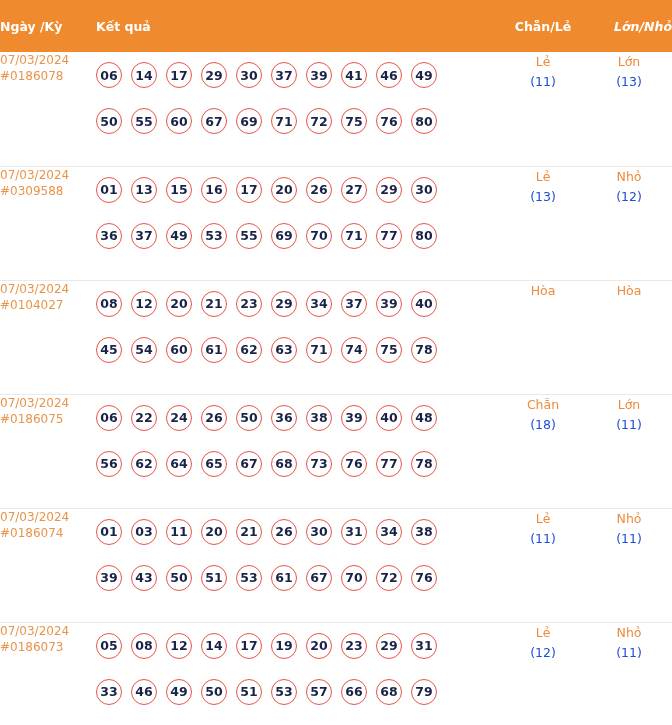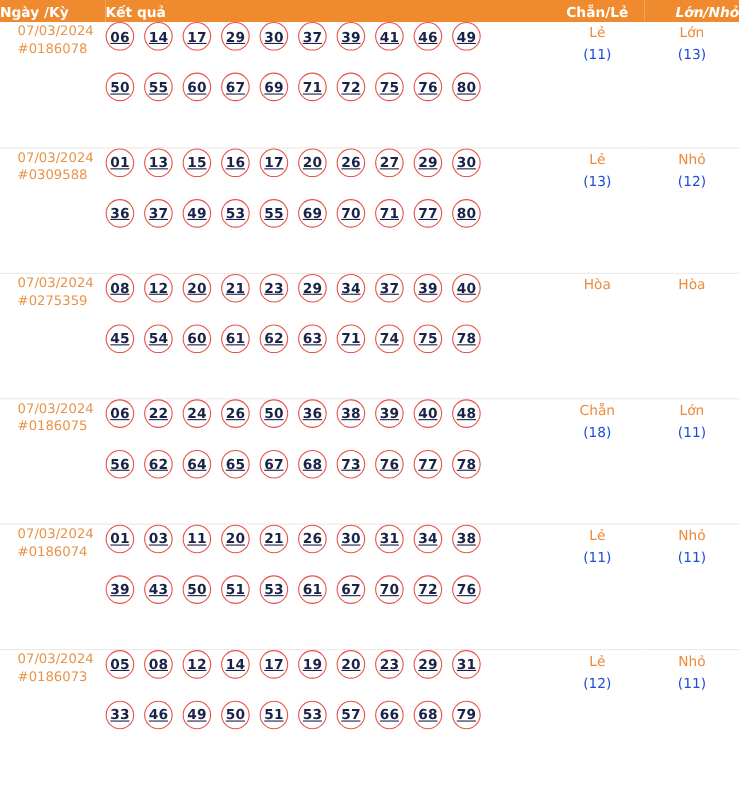--- a/index.html
+++ b/index.html
@@ -17,21 +17,21 @@
 
   .lottery-table {
     width: 672px;
     border-collapse: collapse;
     table-layout: fixed;
   }
 
   
   .table-header {
     background: #f08a2e;
-    height: 20px;
+    height: 52px;
   }
   .table-header th {
     color: #ffffff;
     font-size: 12.5px;
     font-weight: bold;
     padding: 0;
     vertical-align: middle;
     white-space: nowrap;
   }
   .th-date      { width: 96px;  text-align: left;   padding-left: 8px; }
@@ -52,32 +52,31 @@
   }
 
   .cell-date {
     padding-top: 12px;
     padding-left: 8px;
     color: #e8944a;
     font-size: 12px;
     line-height: 16px;
     white-space: nowrap;
   }
-  .date-line, .draw-line { display: block; padding-left: 16px; }
+  .date-line, .draw-line { display: block; }
 
   .cell-result {
     padding-top: 6px;
     padding-left: 10px;
   }
   .ball-row {
     display: flex;
     gap: 9px;
     height: 46px;
-    align-items: flex-start;
-    text-decoration: underline;
+    align-items: center;
   }
   .ball {
     width: 26px;
     height: 26px;
     border: 1.4px solid #e8534a;
     border-radius: 50%;
     display: flex;
     align-items: center;
     justify-content: center;
     font-size: 12.5px;
@@ -192,21 +191,21 @@
           <span class="count">(13)</span>
         </td>
         <td class="cell-size">
           <span class="verdict">Nhỏ</span>
           <span class="count">(12)</span>
         </td>
       </tr>
       <tr class="result-row">
         <td class="cell-date">
           <span class="date-line">07/03/2024</span>
-          <span class="draw-line">#0275359</span>
+          <span class="draw-line">#0104027</span>
         </td>
         <td class="cell-result">
           <div class="ball-row">
             <span class="ball">08</span>
             <span class="ball">12</span>
             <span class="ball">20</span>
             <span class="ball">21</span>
             <span class="ball">23</span>
             <span class="ball">29</span>
             <span class="ball">34</span>

